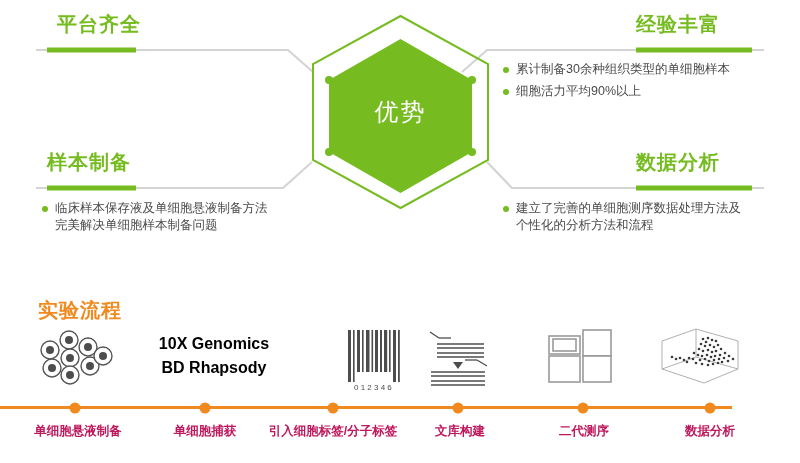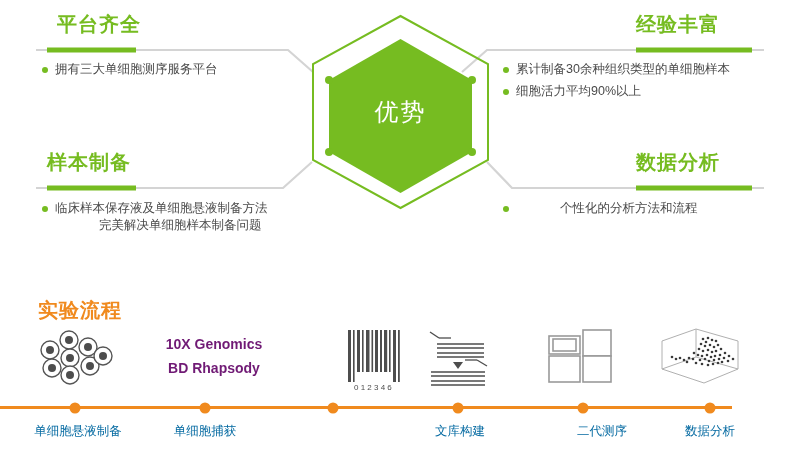--- a/index.html
+++ b/index.html
@@ -35,21 +35,21 @@
     background:#76bc21;
     flex:0 0 auto;
     margin-top:6px;
     margin-right:7px;
   }
   .bullet-text{
     font-size:12.5px;
     color:#4a4a4a;
     line-height:17px;
   }
-  .bullet-text .l2{display:block;padding-left:0;margin-left:44px;}
+  .bullet-text .l2{display:block;padding-left:0;}
 
   .hex-label{
     position:absolute;
     left:0;right:0;
     top:50%;
     transform:translateY(-50%);
     text-align:center;
     color:#ffffff;
     font-size:24px;
     font-weight:normal;
@@ -62,44 +62,45 @@
     font-size:20px;
     font-weight:bold;
     color:#f08a1e;
     letter-spacing:1px;
     white-space:nowrap;
   }
   .flow-step-label{
     position:absolute;
     text-align:center;
     font-size:12.5px;
-    color:#0369a1;
+    color:#be185d;
     white-space:nowrap;
     transform:translateX(-50%);
+    font-weight:bold;
   }
   .flow-dot{
     position:absolute;
     width:11px;height:11px;
     border-radius:50%;
     background:#f08a1e;
     transform:translate(-50%,-50%);
   }
   .flow-line{
     position:absolute;
     height:3px;
     background:#f08a1e;
   }
   .flow-icon{position:absolute;transform:translateX(-50%);}
   .vendor{
     position:absolute;
     transform:translateX(-50%);
     text-align:center;
-    font-size:14px;
+    font-size:16px;
     font-weight:bold;
-    color:#701a75;
+    color:#000000;
     line-height:24px;
     white-space:nowrap;
   }
   svg{display:block;overflow:visible;}
 </style>
 </head>
 <body>
 
 <div class="stage">
 
@@ -131,28 +132,20 @@
         <circle cx="31" cy="68" r="4" fill="#76bc21"></circle>
         <circle cx="31" cy="140" r="4" fill="#76bc21"></circle>
         <circle cx="174" cy="68" r="4" fill="#76bc21"></circle>
         <circle cx="174" cy="140" r="4" fill="#76bc21"></circle>
       </svg>
       <div class="hex-label">优势</div>
     </div>
 
     <div class="abs" style="left:57px;top:14px;width:250px;">
       <div class="adv-heading">平台齐全</div>
-    </div>
-    <div class="abs" style="left:42px;top:61px;width:280px;">
-      <div class="bullet-row">
-        <span class="bullet-dot"></span>
-        <span class="bullet-text">
-          <span>拥有三大单细胞测序服务平台</span>
-        </span>
-      </div>
     </div>
 
     <div class="abs" style="left:636px;top:14px;width:250px;">
       <div class="adv-heading">经验丰富</div>
     </div>
     <div class="abs" style="left:503px;top:61px;width:300px;">
       <div class="bullet-row">
         <span class="bullet-dot"></span>
         <span class="bullet-text">
           <span>累计制备30余种组织类型的单细胞样本</span>
@@ -179,20 +172,21 @@
       </div>
     </div>
 
     <div class="abs" style="left:636px;top:152px;width:250px;">
       <div class="adv-heading">数据分析</div>
     </div>
     <div class="abs" style="left:503px;top:200px;width:320px;">
       <div class="bullet-row">
         <span class="bullet-dot"></span>
         <span class="bullet-text">
+          <span>建立了完善的单细胞测序数据处理方法及</span>
           <span class="l2">个性化的分析方法和流程</span>
         </span>
       </div>
     </div>
   </div>
 
   <div class="abs" style="left:0;top:280px;width:800px;height:183px;">
 
     <div class="flow-title abs" style="left:38px;top:17px;">实验流程</div>
 
@@ -340,18 +334,19 @@
 
     <div class="flow-dot" style="left:75px;top:128px;"></div>
     <div class="flow-dot" style="left:205px;top:128px;"></div>
     <div class="flow-dot" style="left:333px;top:128px;"></div>
     <div class="flow-dot" style="left:458px;top:128px;"></div>
     <div class="flow-dot" style="left:583px;top:128px;"></div>
     <div class="flow-dot" style="left:710px;top:128px;"></div>
 
     <div class="flow-step-label" style="left:78px;top:143px;">单细胞悬液制备</div>
     <div class="flow-step-label" style="left:205px;top:143px;">单细胞捕获</div>
+    <div class="flow-step-label" style="left:333px;top:143px;">引入细胞标签/分子标签</div>
     <div class="flow-step-label" style="left:460px;top:143px;">文库构建</div>
-    <div class="flow-step-label" style="left:602px;top:143px;text-align:center;">二代测序</div>
+    <div class="flow-step-label" style="left:584px;top:143px;text-align:center;">二代测序</div>
     <div class="flow-step-label" style="left:710px;top:143px;">数据分析</div>
   </div>
 
 </div>
 
 </body></html>

